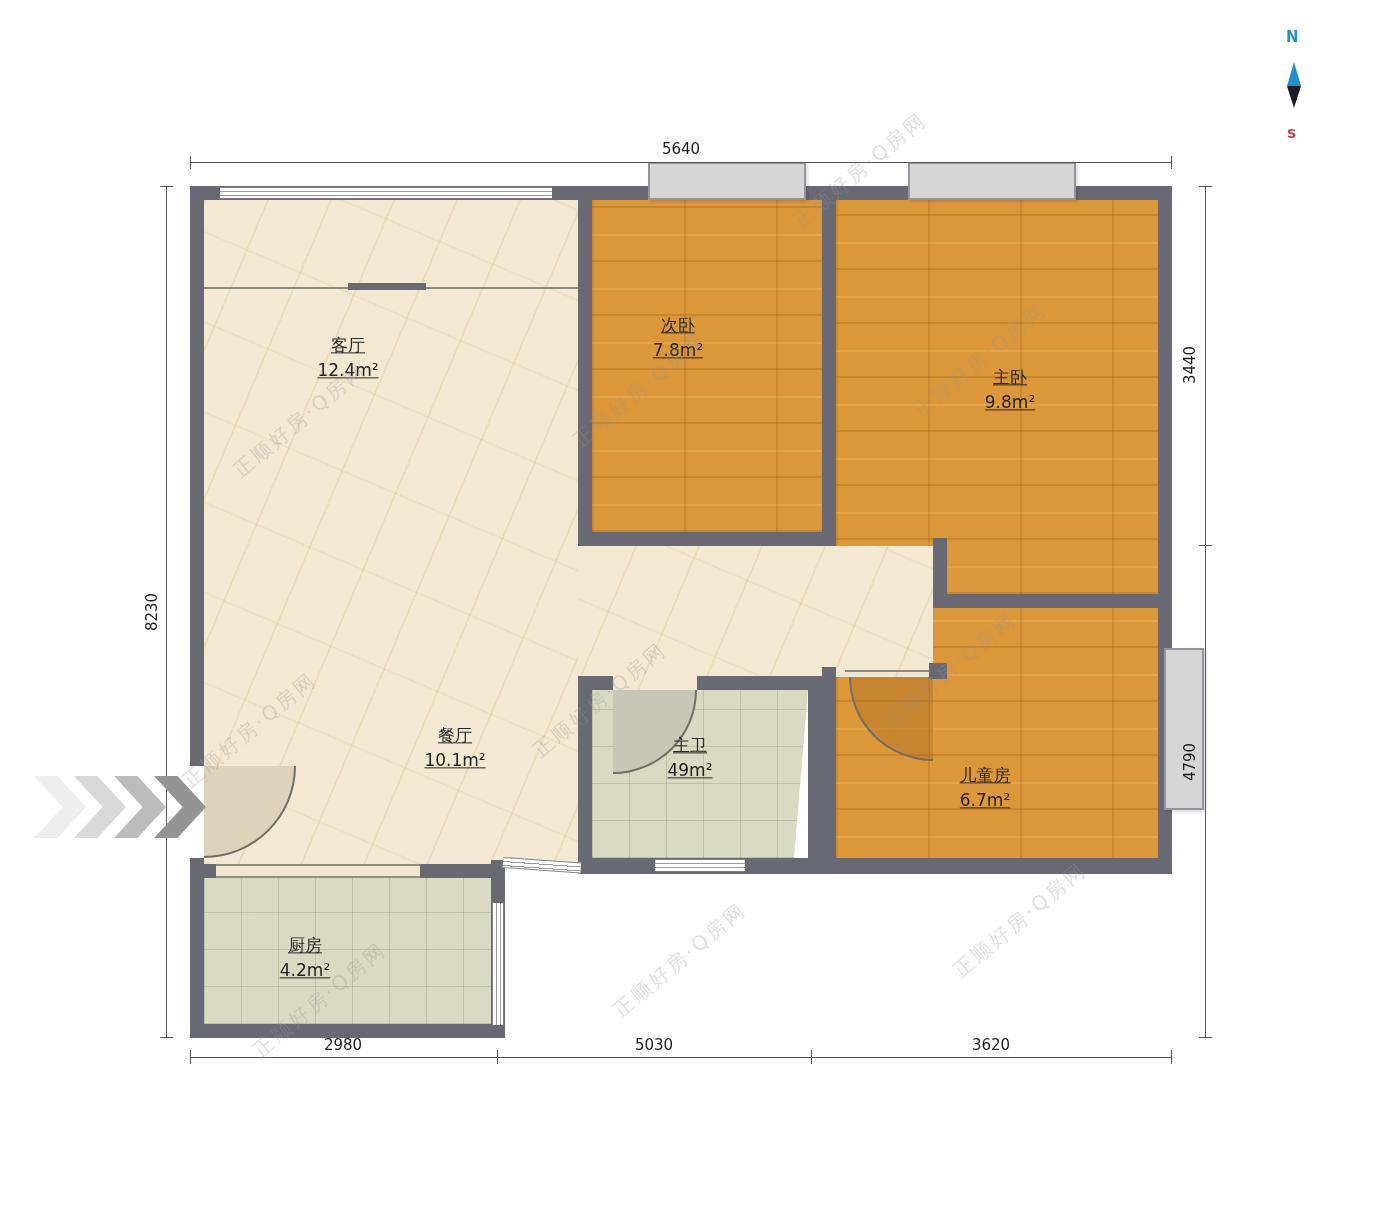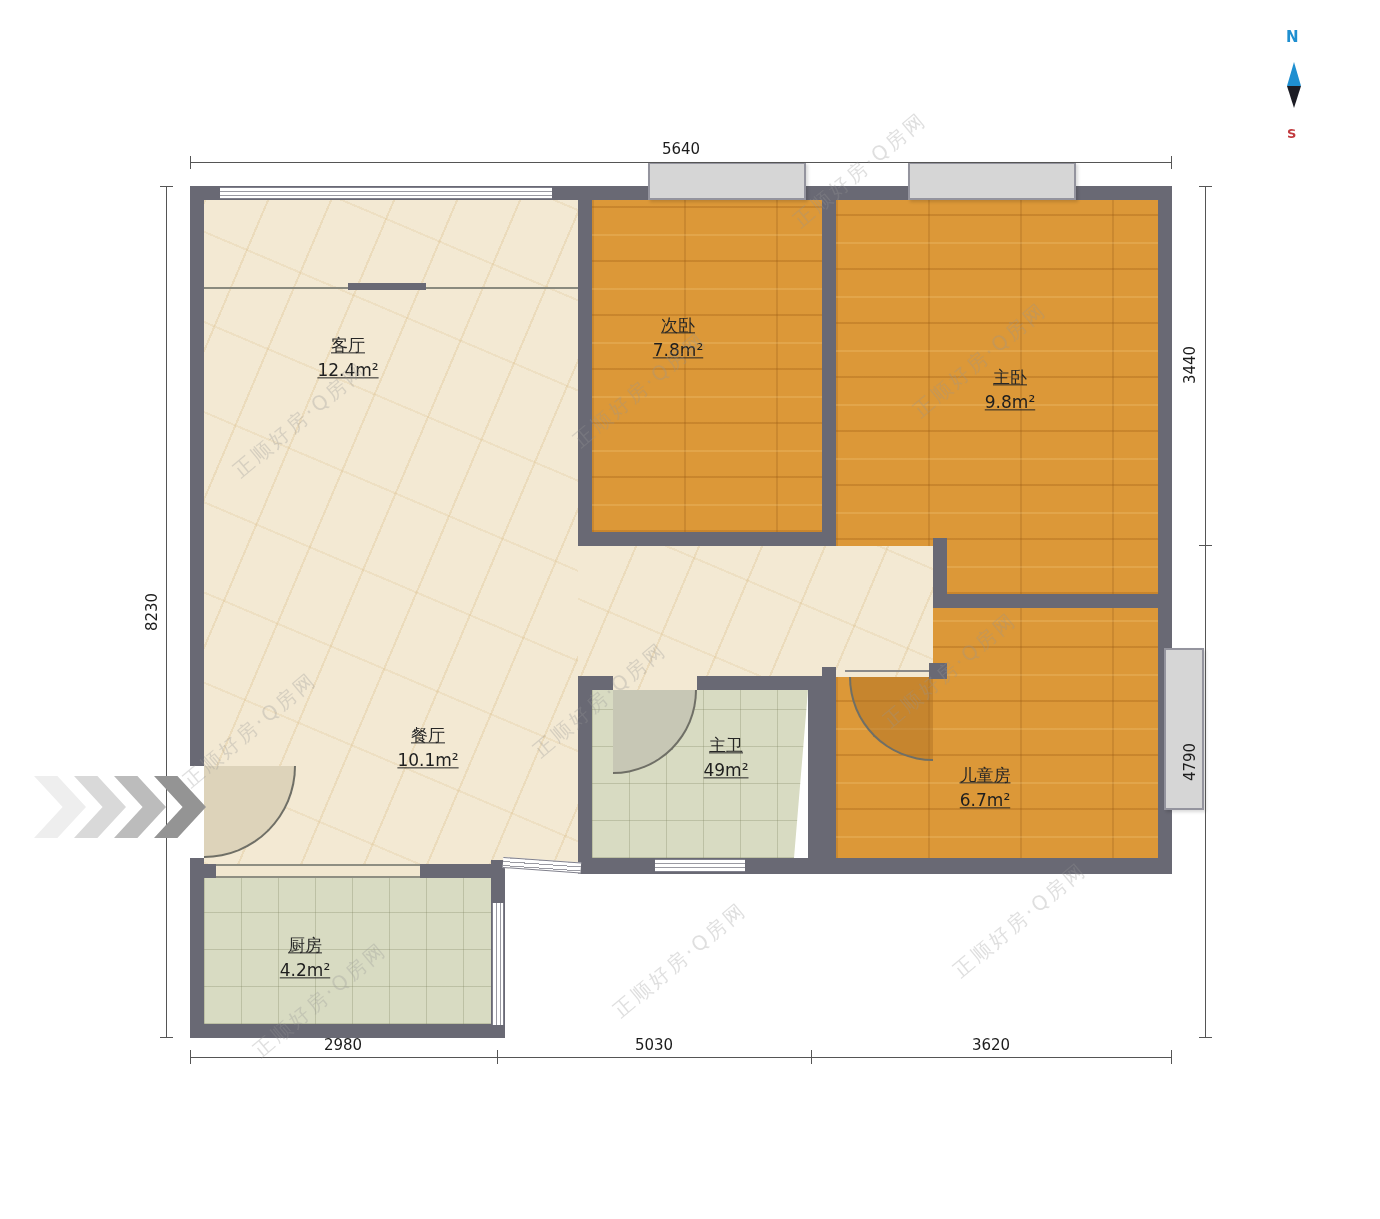--- a/index.html
+++ b/index.html
@@ -119,25 +119,25 @@
     <span class="area">12.4m²</span>
   </div>
   <div class="room-label" style="left:678px;top:338px;">
     <span>次卧</span>
     <span class="area">7.8m²</span>
   </div>
   <div class="room-label" style="left:1010px;top:390px;">
     <span>主卧</span>
     <span class="area">9.8m²</span>
   </div>
-  <div class="room-label" style="left:428px;top:748px;">
+  <div class="room-label" style="left:455px;top:748px;">
     <span>餐厅</span>
     <span class="area">10.1m²</span>
   </div>
-  <div class="room-label" style="left:690px;top:758px;margin-left:36px;">
+  <div class="room-label" style="left:690px;top:758px;">
     <span>主卫</span>
     <span class="area">49m²</span>
   </div>
   <div class="room-label" style="left:985px;top:788px;">
     <span>儿童房</span>
     <span class="area">6.7m²</span>
   </div>
   <div class="room-label" style="left:305px;top:958px;">
     <span>厨房</span>
     <span class="area">4.2m²</span>

